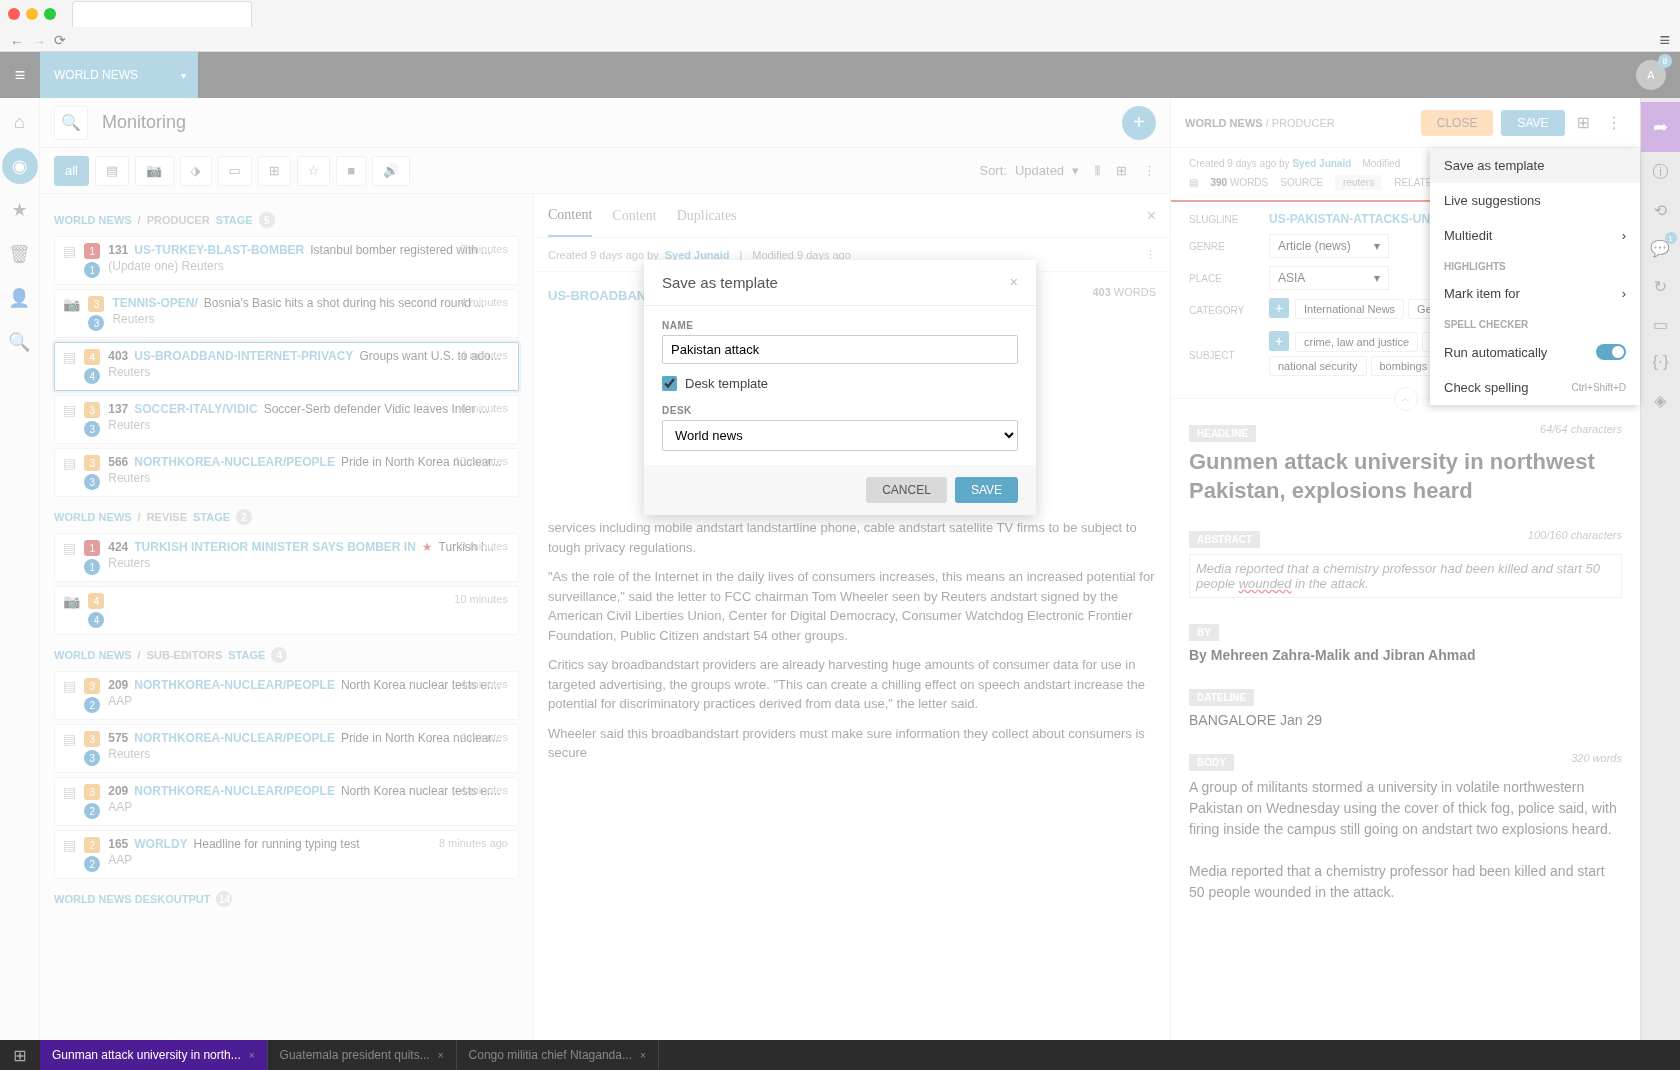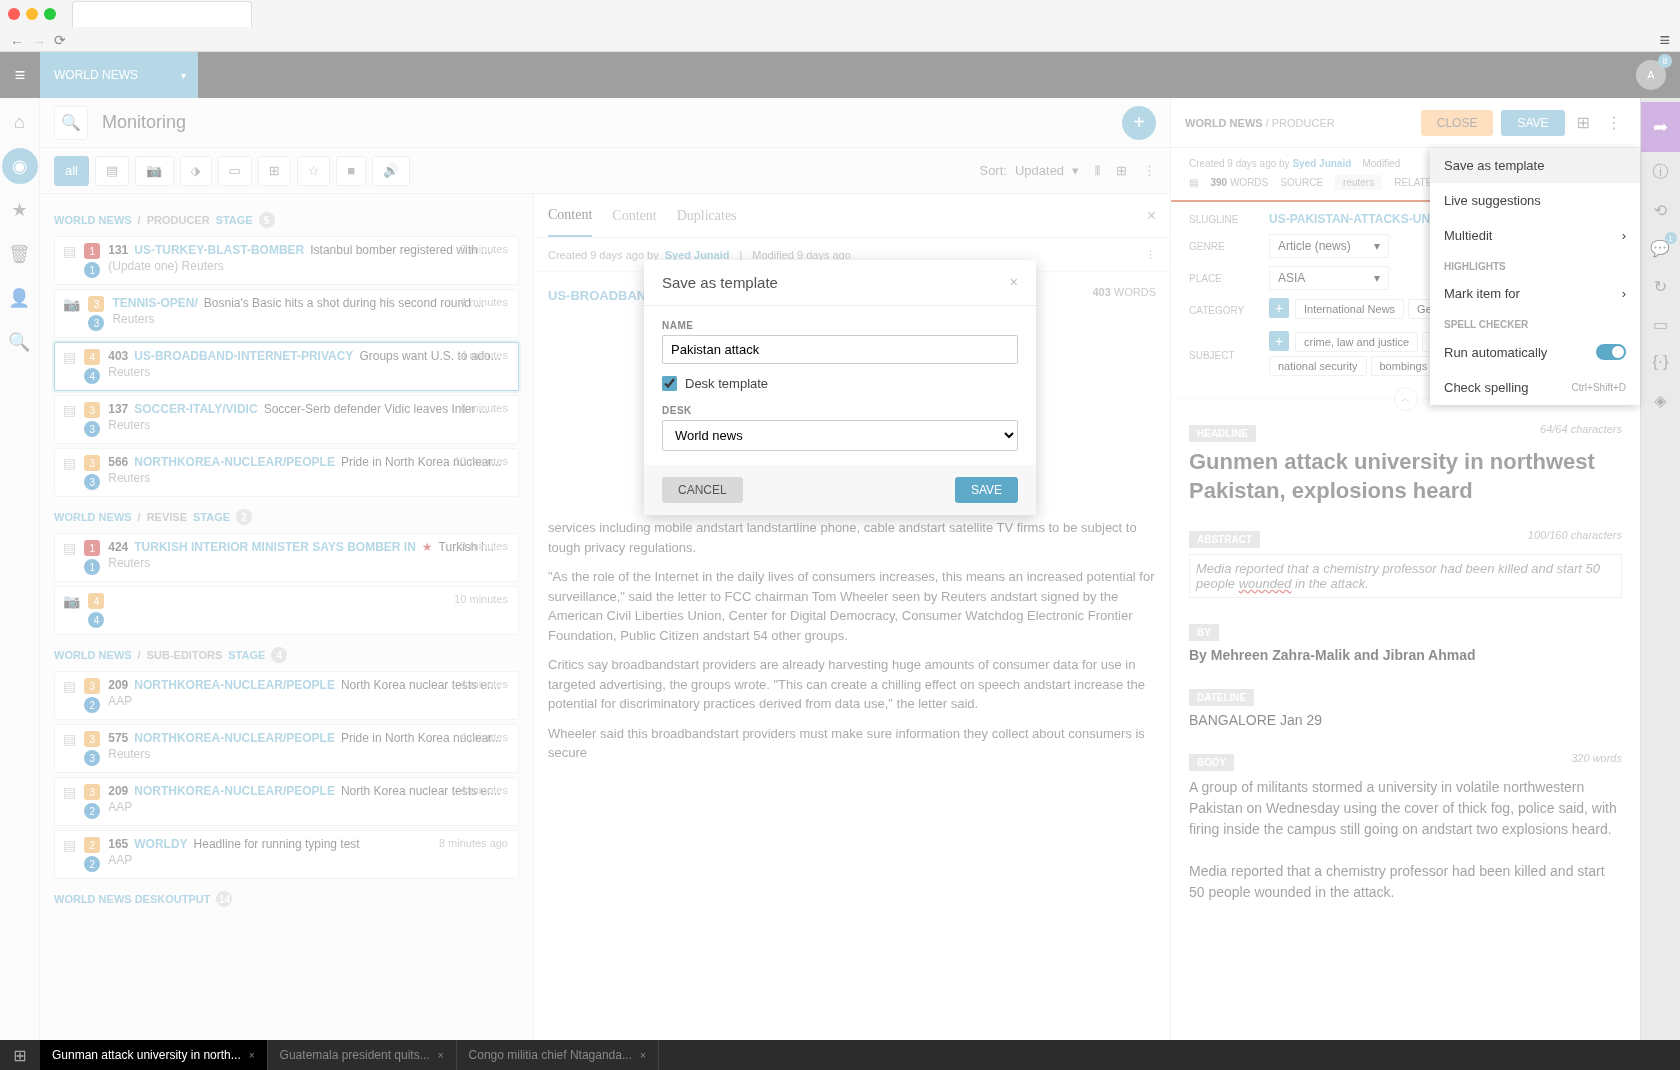--- a/index.html
+++ b/index.html
@@ -134,29 +134,29 @@
 .overlay { position: absolute; inset: 52px 0 30px 0; background: rgba(255,255,255,0.55); z-index: 400; }
 .modal { position: absolute; top: 260px; left: 50%; transform: translateX(-50%); width: 392px; background: #fff; box-shadow: 0 4px 16px rgba(0,0,0,0.2); border-radius: 2px; z-index: 600; }
 .modal-header { padding: 14px 18px; font-size: 15px; color: #555; border-bottom: 1px solid #eee; display: flex; justify-content: space-between; }
 .modal-close { color: #bbb; font-size: 14px; }
 .modal-body { padding: 14px 18px; }
 .modal-label { font-size: 10px; color: #888; font-weight: 600; letter-spacing: 0.5px; }
 .modal-input { width: 100%; border: 1px solid #ccc; padding: 6px 8px; margin-top: 4px; font-size: 13px; border-radius: 2px; }
 .modal-check { display: flex; align-items: center; gap: 8px; margin-top: 12px; font-size: 13px; color: #444; }
 .modal-check input { accent-color: #5ea9c8; width: 15px; height: 15px; }
 .modal-select { width: 100%; border: 1px solid #ccc; padding: 6px 8px; margin-top: 4px; font-size: 13px; border-radius: 2px; background: #fff; }
-.modal-footer { padding: 12px 18px; background: #f7f7f7; display: flex; justify-content: space-between; gap: 8px; }
+.modal-footer { padding: 12px 18px; background: #f7f7f7; display: flex; justify-content: flex-end; gap: 8px; }
 .btn-cancel { background: #d9d9d9; color: #555; }
 .btn-primary { background: #5ea9c8; color: #fff; }
 
 
 .bottombar { height: 30px; background: #2c2c2c; display: flex; align-items: center; position: absolute; bottom: 0; left: 0; right: 0; }
 .bb-grid { width: 40px; display: flex; align-items: center; justify-content: center; color: #aaa; }
 .bb-tab { padding: 0 12px; height: 30px; display: flex; align-items: center; gap: 8px; font-size: 12px; border-right: 1px solid #444; }
-.bb-tab.active { background: #000000; colorED: #fff; color: #fff; }
+.bb-tab.active { background: #4c1d95; colorED: #fff; color: #fff; }
 .bb-tab .close { color: #888; font-size: 10px; }
 .bb-tab.inactive { color: #888; }
 </style>
 </head>
 <body>
 
 <div class="browser-chrome">
   <div class="tab-bar">
     <div class="traffic-light tl-red"></div>
     <div class="traffic-light tl-yellow"></div>

